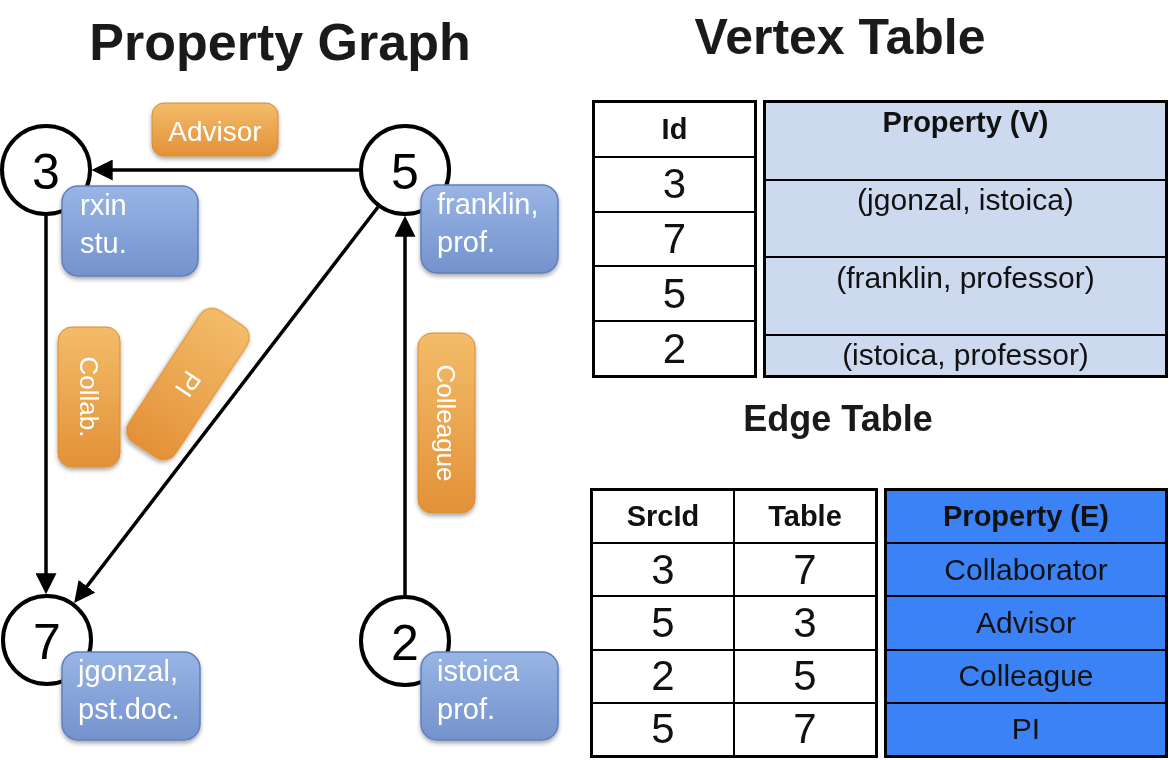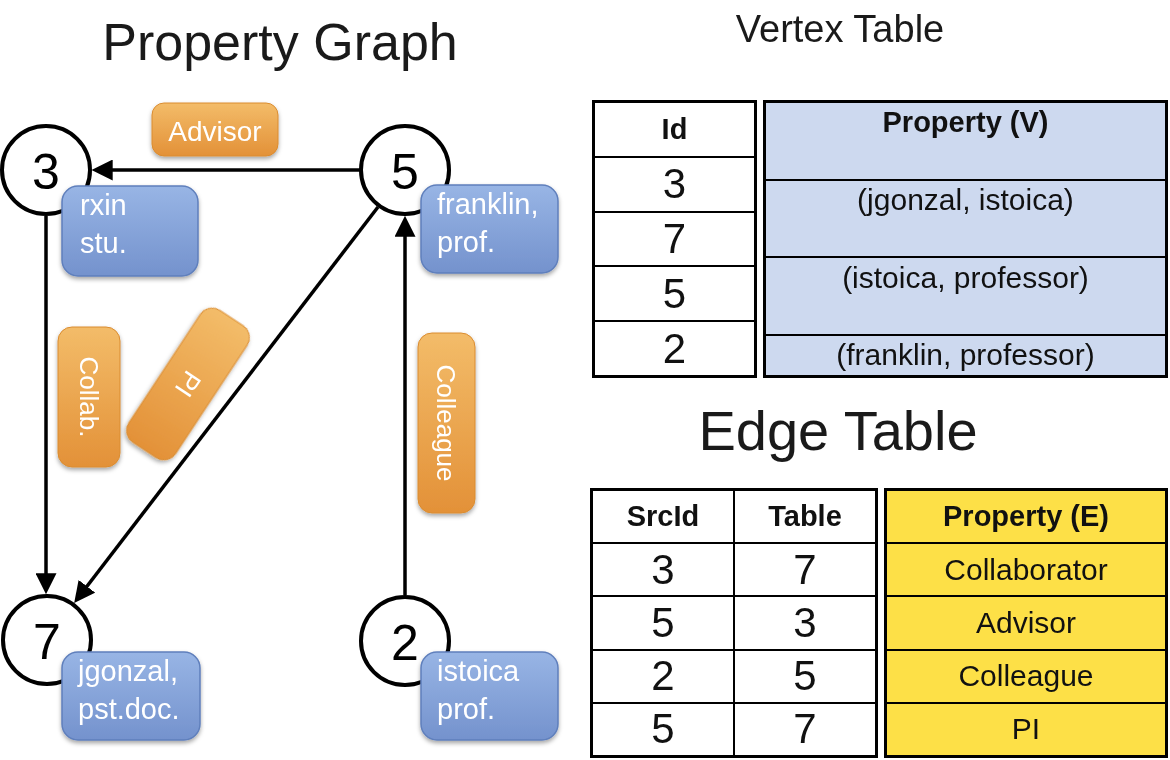--- a/index.html
+++ b/index.html
@@ -1,40 +1,40 @@
 <!DOCTYPE html>
 <html><head>
 <meta charset="utf-8">
 <style>
   html,body{margin:0;padding:0;background:#fff;}
   #stage{
     position:relative;width:1170px;height:760px;overflow:hidden;
     background:#fff;font-family:"Liberation Sans",sans-serif;color:#111;
   }
   .big-title{
-    position:absolute;text-align:center;font-weight:400;color:#1a1a1a;
+    position:absolute;text-align:center;font-weight:700;color:#1a1a1a;
     letter-spacing:0px;white-space:nowrap;
   }
   #pg-title{left:0;top:12px;width:560px;font-size:52px;}
-  #vt-title{left:590px;top:8px;width:500px;font-size:38px;}
-  #et-title{left:588px;top:398px;width:500px;font-size:56px;}
+  #vt-title{left:590px;top:8px;width:500px;font-size:50px;}
+  #et-title{left:588px;top:398px;width:500px;font-size:36px;}
 
   .tbl{position:absolute;display:flex;gap:6px;}
   #vertex-table{left:592px;top:100px;width:576px;height:278px;border-radius:29px;}
   #edge-table{left:590px;top:488px;width:578px;height:270px;}
   .tbox{
     border:3px solid #000;background:#fff;display:flex;flex-direction:column;
     box-sizing:border-box;
   }
   .tbox>*+*{border-top:2.5px solid #000;}
   .idbox{width:165px;}
   .idsbox{width:288px;}
   .propbox{flex:1;}
   .vfill{background:#cdd9ef;gap:36px;}
-  .efill{background:#fde047;}
+  .efill{background:#3b82f6;}
   .cell{
     flex:1;display:flex;align-items:center;justify-content:center;
     min-height:0;overflow:hidden;
   }
   .erow{flex:1;display:flex;min-height:0;}
   .erow .cell{height:100%;}
   .half{flex:1;}
   .br{border-right:2.5px solid #000;}
   .head{font-size:29px;font-weight:bold;}
   .num{font-size:42px;font-weight:300;}
@@ -126,22 +126,22 @@
     <div class="tbox idbox">
       <div class="cell head">Id</div>
       <div class="cell num">3</div>
       <div class="cell num">7</div>
       <div class="cell num">5</div>
       <div class="cell num">2</div>
     </div>
     <div class="tbox propbox vfill">
       <div class="cell head">Property (V)</div>
       <div class="cell prop">(jgonzal, istoica)</div>
+      <div class="cell prop">(franklin, professor)</div>
       <div class="cell prop">(istoica, professor)</div>
-      <div class="cell prop">(franklin, professor)</div>
     </div>
   </div>
 
   <div id="edge-table" class="tbl">
     <div class="tbox idsbox">
       <div class="erow">
         <div class="cell head half br">SrcId</div>
         <div class="cell head half">Table</div>
       </div>
       <div class="erow">

